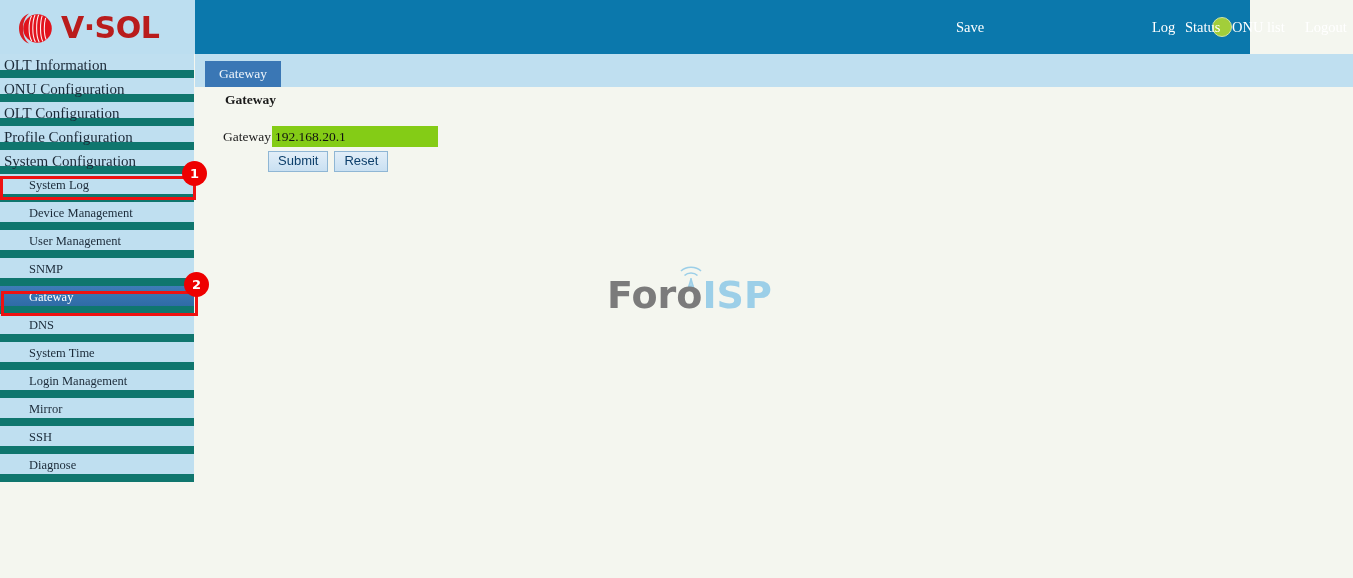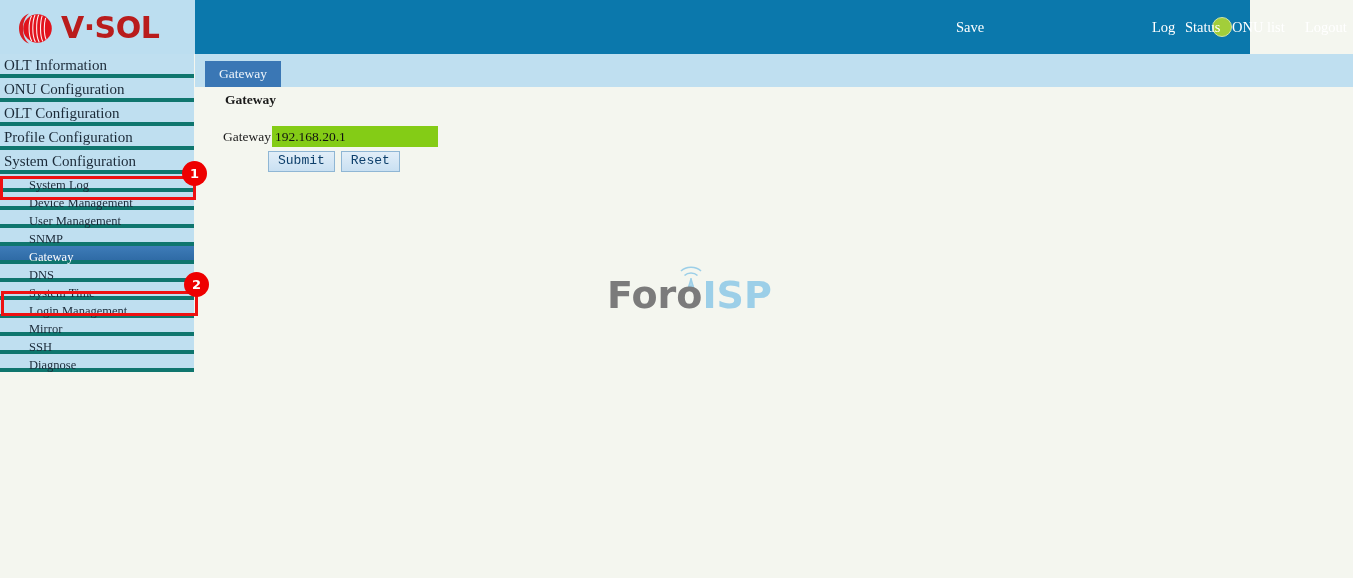--- a/index.html
+++ b/index.html
@@ -112,34 +112,34 @@
     position: absolute;
     left: 0; top: 54px;
     width: 195px;
     height: 524px;
     background: #f4f6ef;
   }
   .nav-item {
     position: relative;
     width: 194px;
     background: #bfdff0;
-    border-bottom: 4px solid #0f766e;
+    border-bottom: 8px solid #0f766e;
     box-sizing: border-box;
     color: #1b2a38;
     cursor: pointer;
     white-space: nowrap;
   }
   .nav-item.top {
     height: 24px;
     line-height: 23px;
     font-size: 15px;
     padding-left: 4px;
   }
   .nav-item.sub {
-    height: 18px;
+    height: 28px;
     line-height: 22px;
     font-size: 12.5px;
     padding-left: 29px;
   }
   .nav-item.sub.selected {
     background: linear-gradient(to bottom, #3e7cb8 0%, #2f6ba6 100%);
     color: #ffffff;
   }
 
   
@@ -179,21 +179,21 @@
     box-sizing: content-box;
     outline: none;
   }
   .btn-row {
     position: absolute;
     left: 73px; top: 64px;
     display: flex;
     gap: 6px;
   }
   .btn {
-    font-family: Liberation Mono, monospace;
+    font-family: Liberation Sans, sans-serif;
     font-size: 13px;
     color: #0d3f6b;
     background: linear-gradient(to bottom, #e2eef8 0%, #c9e0f2 100%);
     border: 1px solid #8fb6d4;
     padding: 1px 9px 2px 9px;
     cursor: pointer;
     line-height: 16px;
   }
 
   

